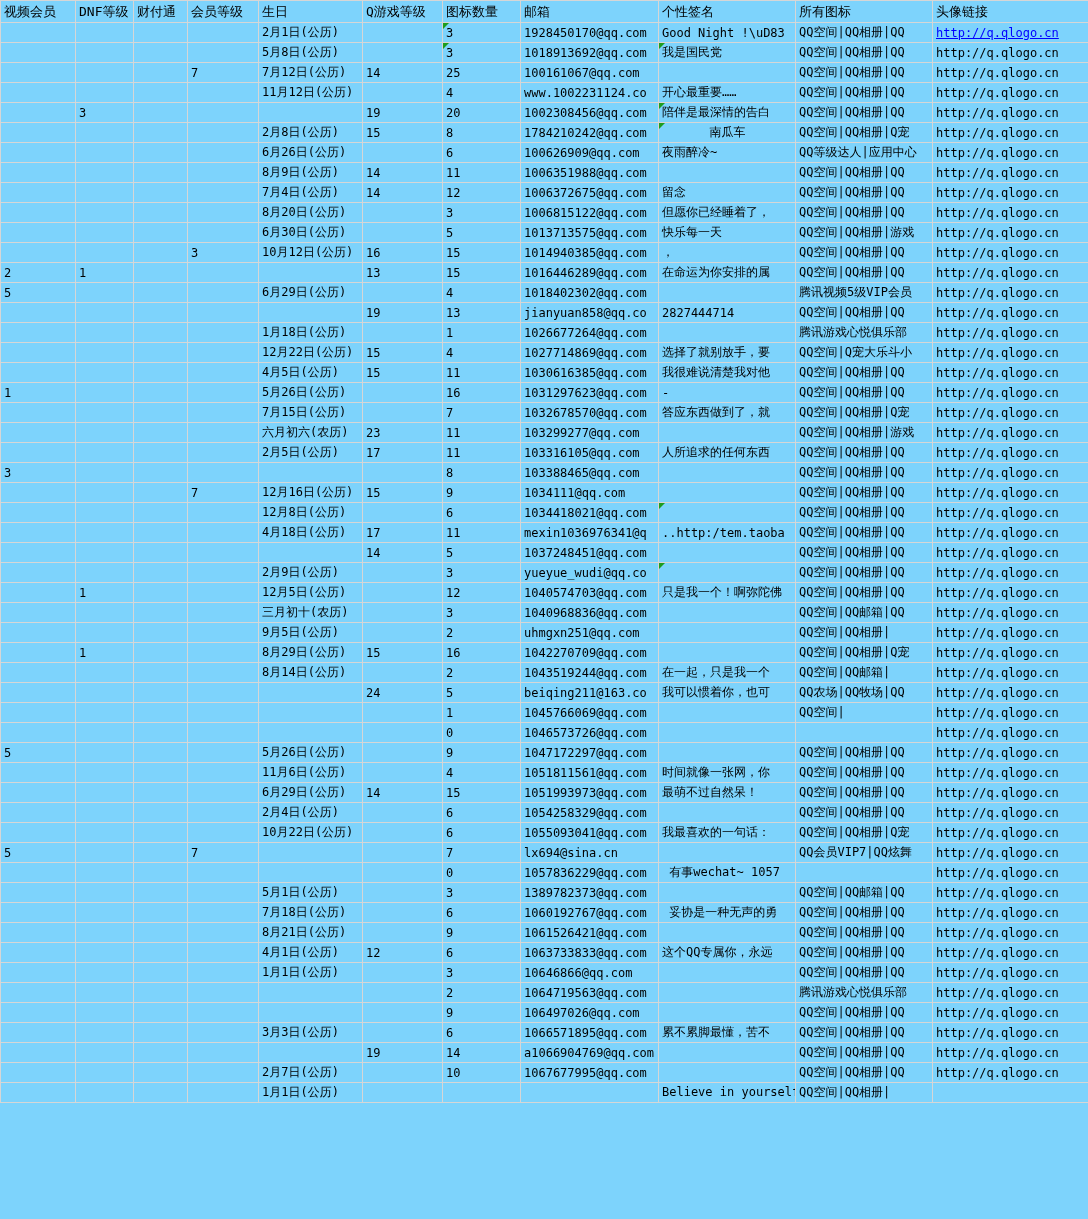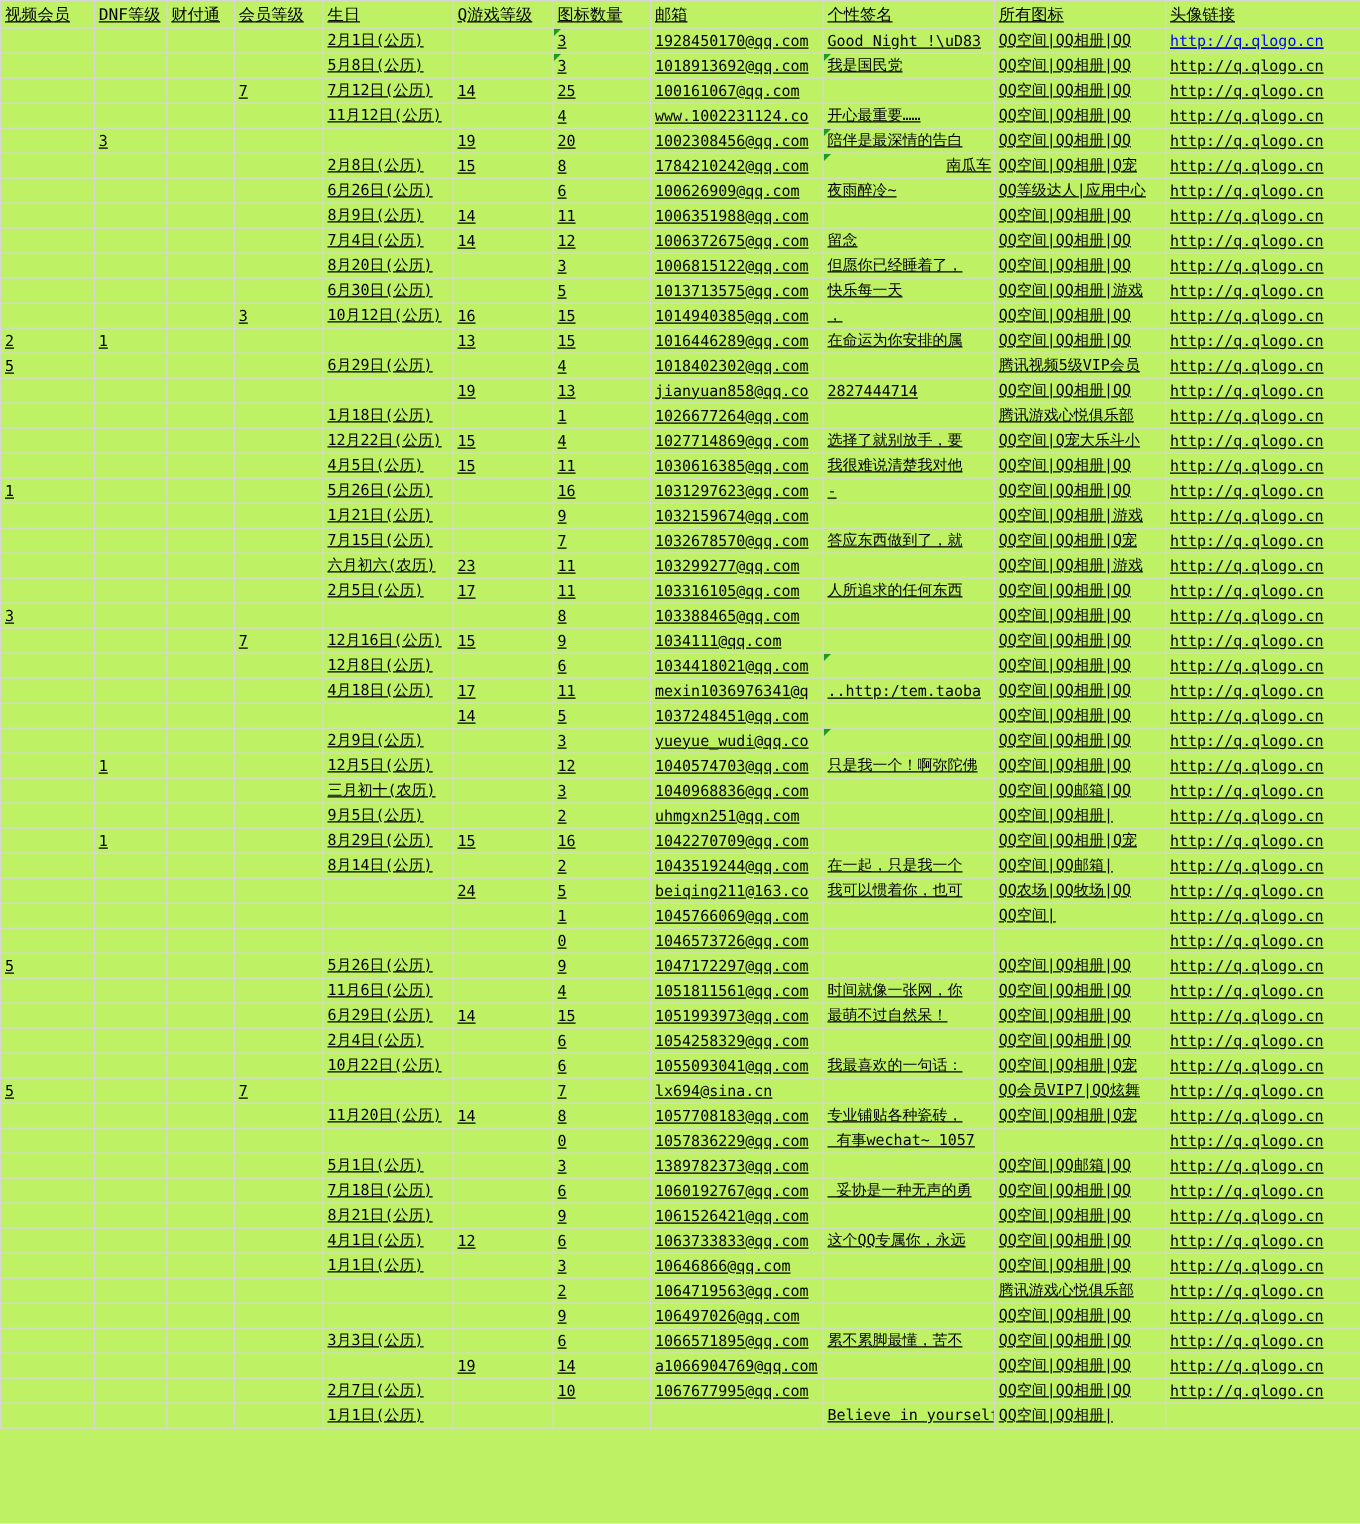--- a/index.html
+++ b/index.html
@@ -1,34 +1,34 @@
 <!DOCTYPE html>
 <html><head>
 <meta charset="utf-8">
 <style>
   html,body{margin:0;padding:0;background:#ffffff;}
   body{font-family:"DejaVu Sans Mono","DejaVu Sans",monospace;color:#000;}
-  .sheet{width:1088px;height:1219px;overflow:hidden;background:#bef264;text-decoration:underline;}
+  .sheet{width:1088px;height:1219px;overflow:hidden;background:#7dd3fc;}
   table{border-collapse:collapse;table-layout:fixed;width:1088px;}
   th,td{
     border:1px solid #d6d6d6;
     padding:0 2px 0 3px;
     height:19px;
     font-size:12px;
     font-weight:normal;
     text-align:left;
     vertical-align:middle;
     white-space:pre;
     overflow:hidden;
     position:relative;
   }
   thead th{height:21px;font-size:13px;}
   .tri{position:absolute;top:0;left:0;width:0;height:0;
        border-top:6px solid #1e9c1e;border-right:6px solid transparent;}
-  .sr{text-align:right;}
+  .sr{text-align:center;}
   a.hl{color:#0000ff;text-decoration:underline;cursor:pointer;}
   tr.partial td{height:8px;vertical-align:top;line-height:19px;overflow:hidden;}
 </style>
 </head>
 <body>
 
 <div class="sheet">
   <table>
     <colgroup>
       <col style="width:75px">
@@ -304,33 +304,20 @@
           <td>1031297623@qq.com</td>
           <td>-</td>
           <td>QQ空间|QQ相册|QQ</td>
           <td>http://q.qlogo.cn</td>
         </tr>
         <tr>
           <td></td>
           <td></td>
           <td></td>
           <td></td>
-          <td>1月21日(公历)</td>
-          <td></td>
-          <td>9</td>
-          <td>1032159674@qq.com</td>
-          <td></td>
-          <td>QQ空间|QQ相册|游戏</td>
-          <td>http://q.qlogo.cn</td>
-        </tr>
-        <tr>
-          <td></td>
-          <td></td>
-          <td></td>
-          <td></td>
           <td>7月15日(公历)</td>
           <td></td>
           <td>7</td>
           <td>1032678570@qq.com</td>
           <td>答应东西做到了，就</td>
           <td>QQ空间|QQ相册|Q宠</td>
           <td>http://q.qlogo.cn</td>
         </tr>
         <tr>
           <td></td>
@@ -616,33 +603,20 @@
           <td>lx694@sina.cn</td>
           <td></td>
           <td>QQ会员VIP7|QQ炫舞</td>
           <td>http://q.qlogo.cn</td>
         </tr>
         <tr>
           <td></td>
           <td></td>
           <td></td>
           <td></td>
-          <td>11月20日(公历)</td>
-          <td>14</td>
-          <td>8</td>
-          <td>1057708183@qq.com</td>
-          <td>专业铺贴各种瓷砖，</td>
-          <td>QQ空间|QQ相册|Q宠</td>
-          <td>http://q.qlogo.cn</td>
-        </tr>
-        <tr>
-          <td></td>
-          <td></td>
-          <td></td>
-          <td></td>
           <td></td>
           <td></td>
           <td>0</td>
           <td>1057836229@qq.com</td>
           <td> 有事wechat~ 1057</td>
           <td></td>
           <td>http://q.qlogo.cn</td>
         </tr>
         <tr>
           <td></td>

